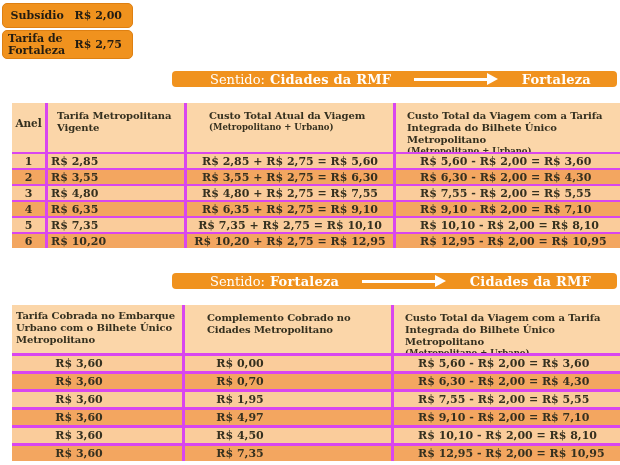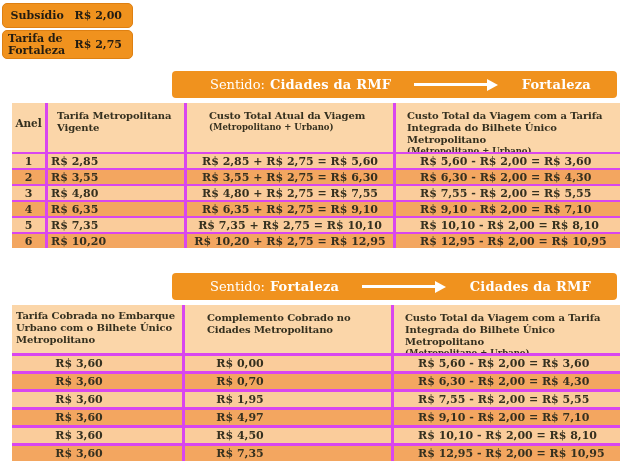--- a/index.html
+++ b/index.html
@@ -8,21 +8,21 @@
 
   
   .chip{position:absolute;left:2px;width:131px;background:#F0921E;border:1.5px solid #DE8012;border-radius:5px;
         display:flex;align-items:center;justify-content:space-between;box-sizing:border-box;
         padding:0 10px 0 5px;color:#221c12;font-weight:bold;font-size:11px;line-height:1.05;}
   .chip1{top:3px;height:25px;justify-content:flex-end;}
   .chip2{top:30px;height:29px;}
   .chip .label{width:64px;}
 
   
-  .bar{position:absolute;left:172px;width:445px;height:27px;background:#F0921E;border-radius:4px;
+  .bar{position:absolute;left:172px;width:445px;height:16px;background:#F0921E;border-radius:4px;
        display:flex;align-items:center;justify-content:space-between;box-sizing:border-box;
        color:#ffffff;font-size:13px;padding:0 26px 0 38px;}
   .bar1{top:71px;}
   .bar2{top:273px;}
   .bar .prefix{font-weight:normal;margin-right:5px;}
   .bar b{font-weight:bold;letter-spacing:.2px;}
   .arrow{display:flex;align-items:center;}
   .arrow .shaft{width:74px;height:3px;background:#fff;}
   .arrow .head{width:0;height:0;border-left:11px solid #fff;border-top:6px solid transparent;border-bottom:6px solid transparent;margin-left:-1px;}
 

